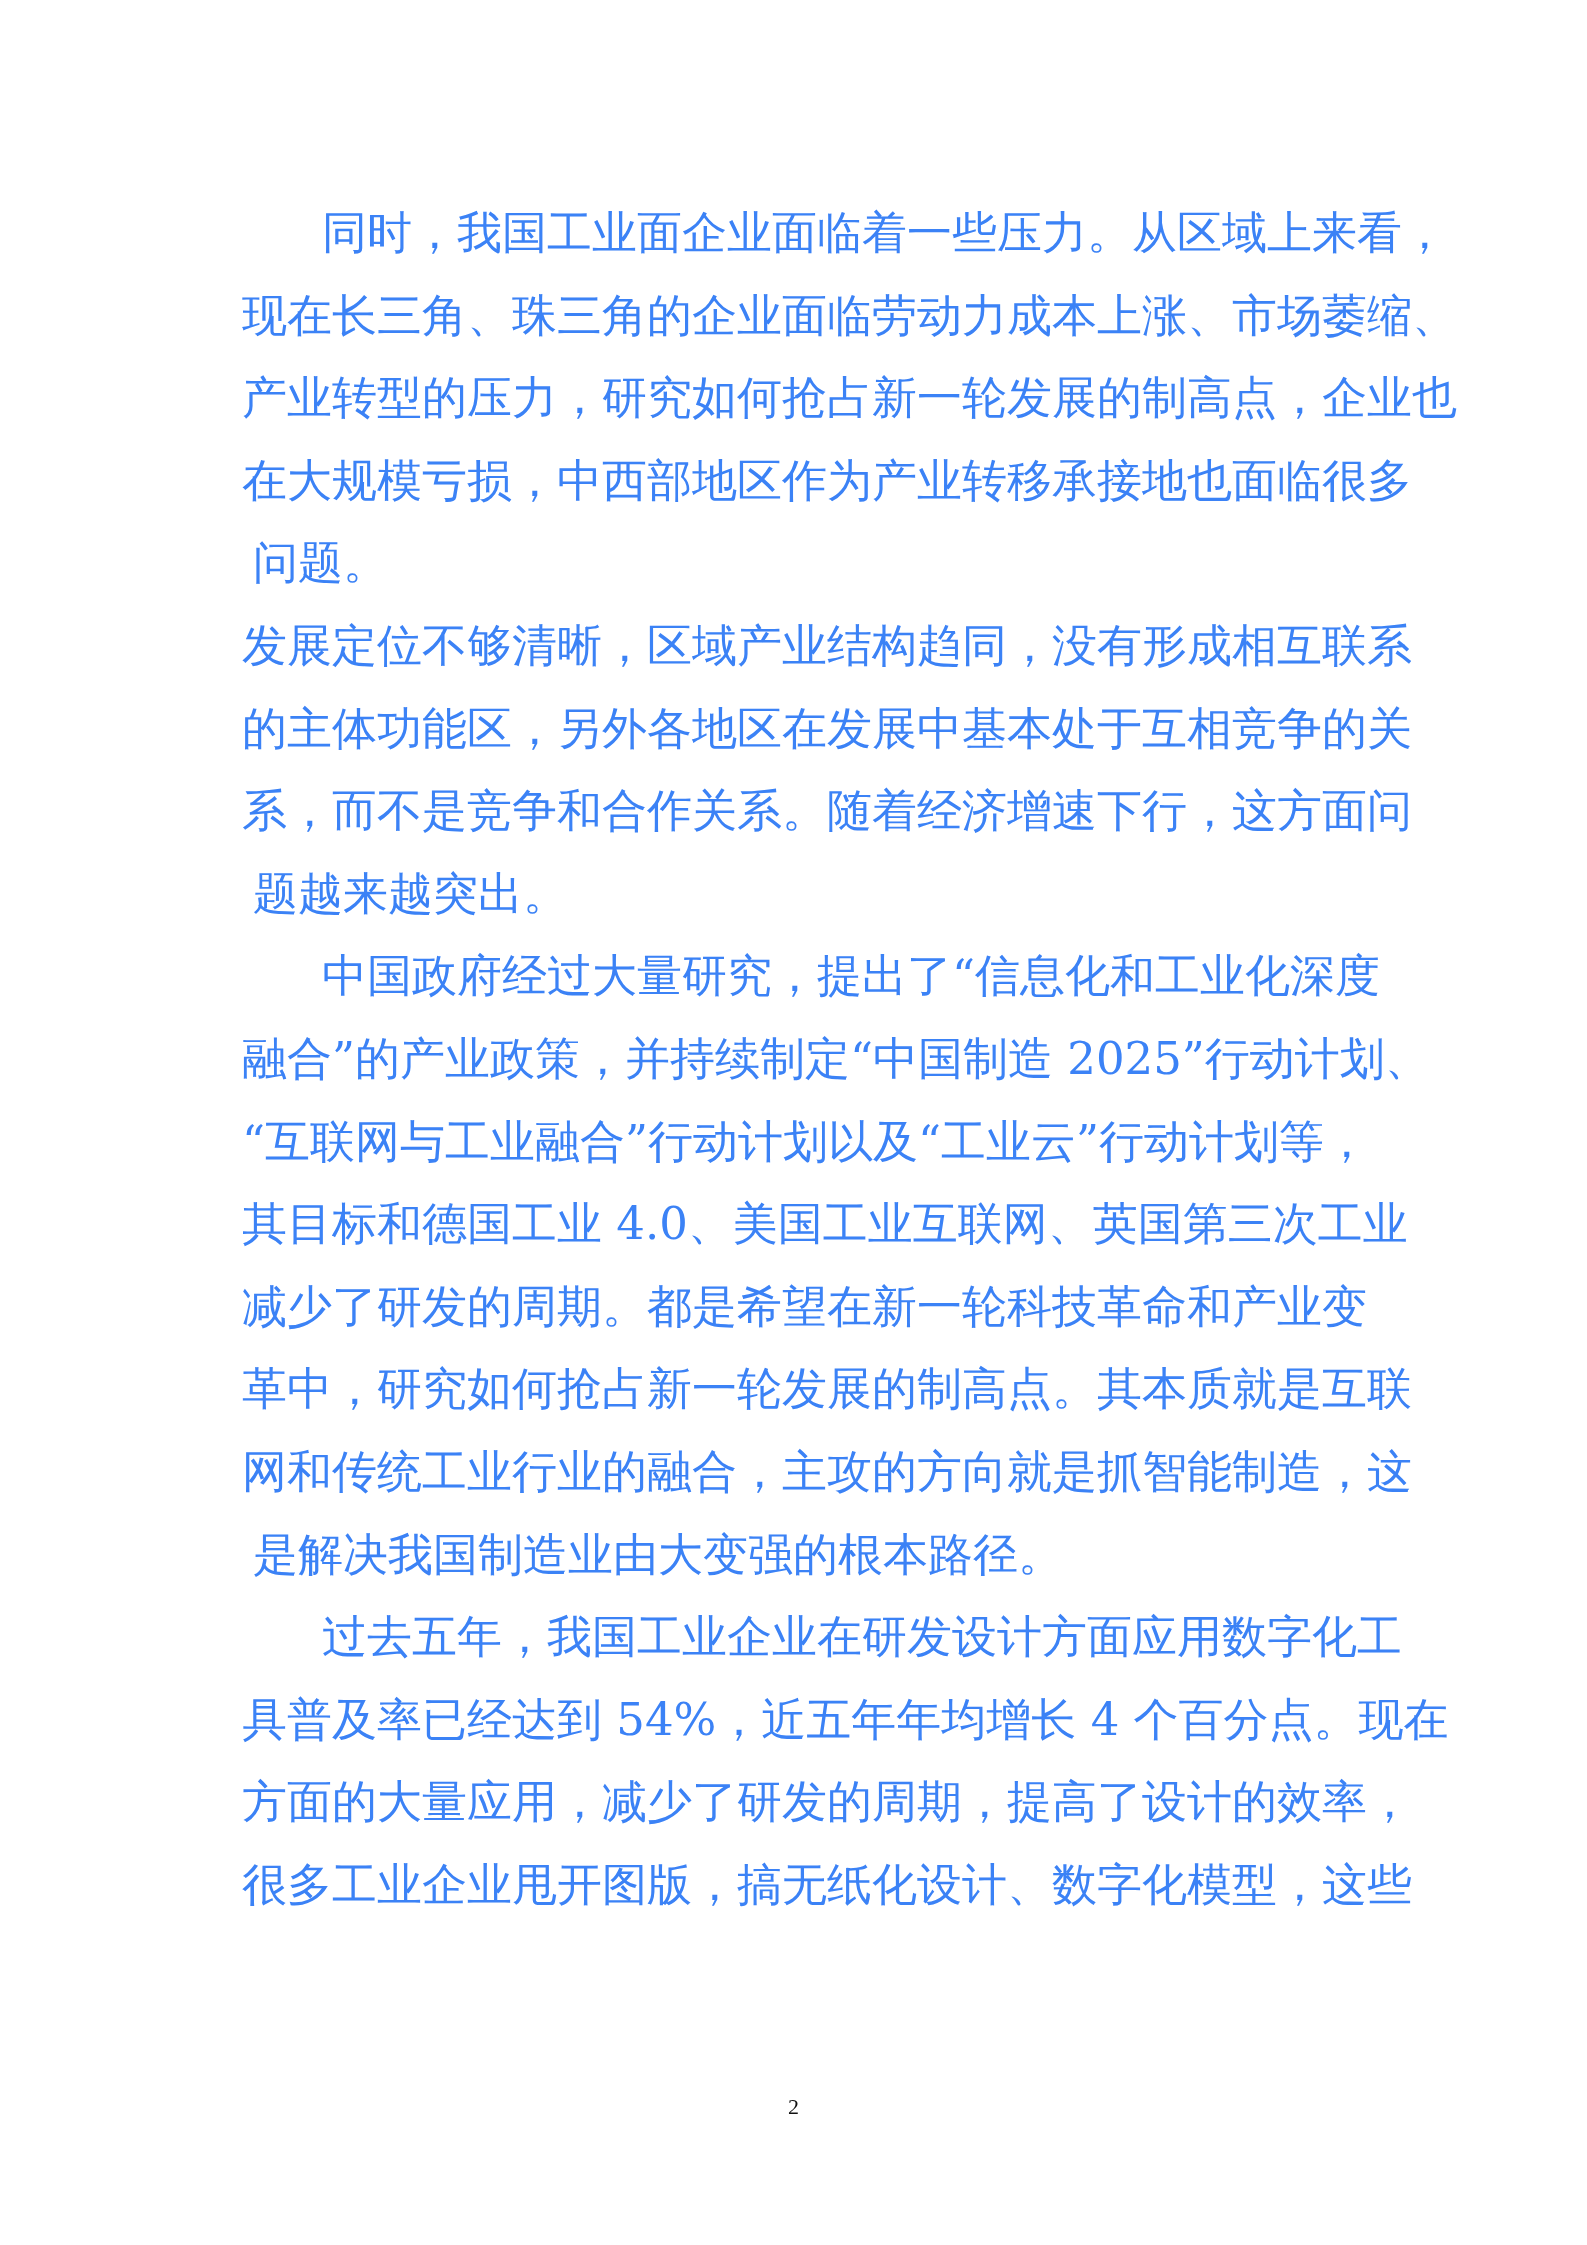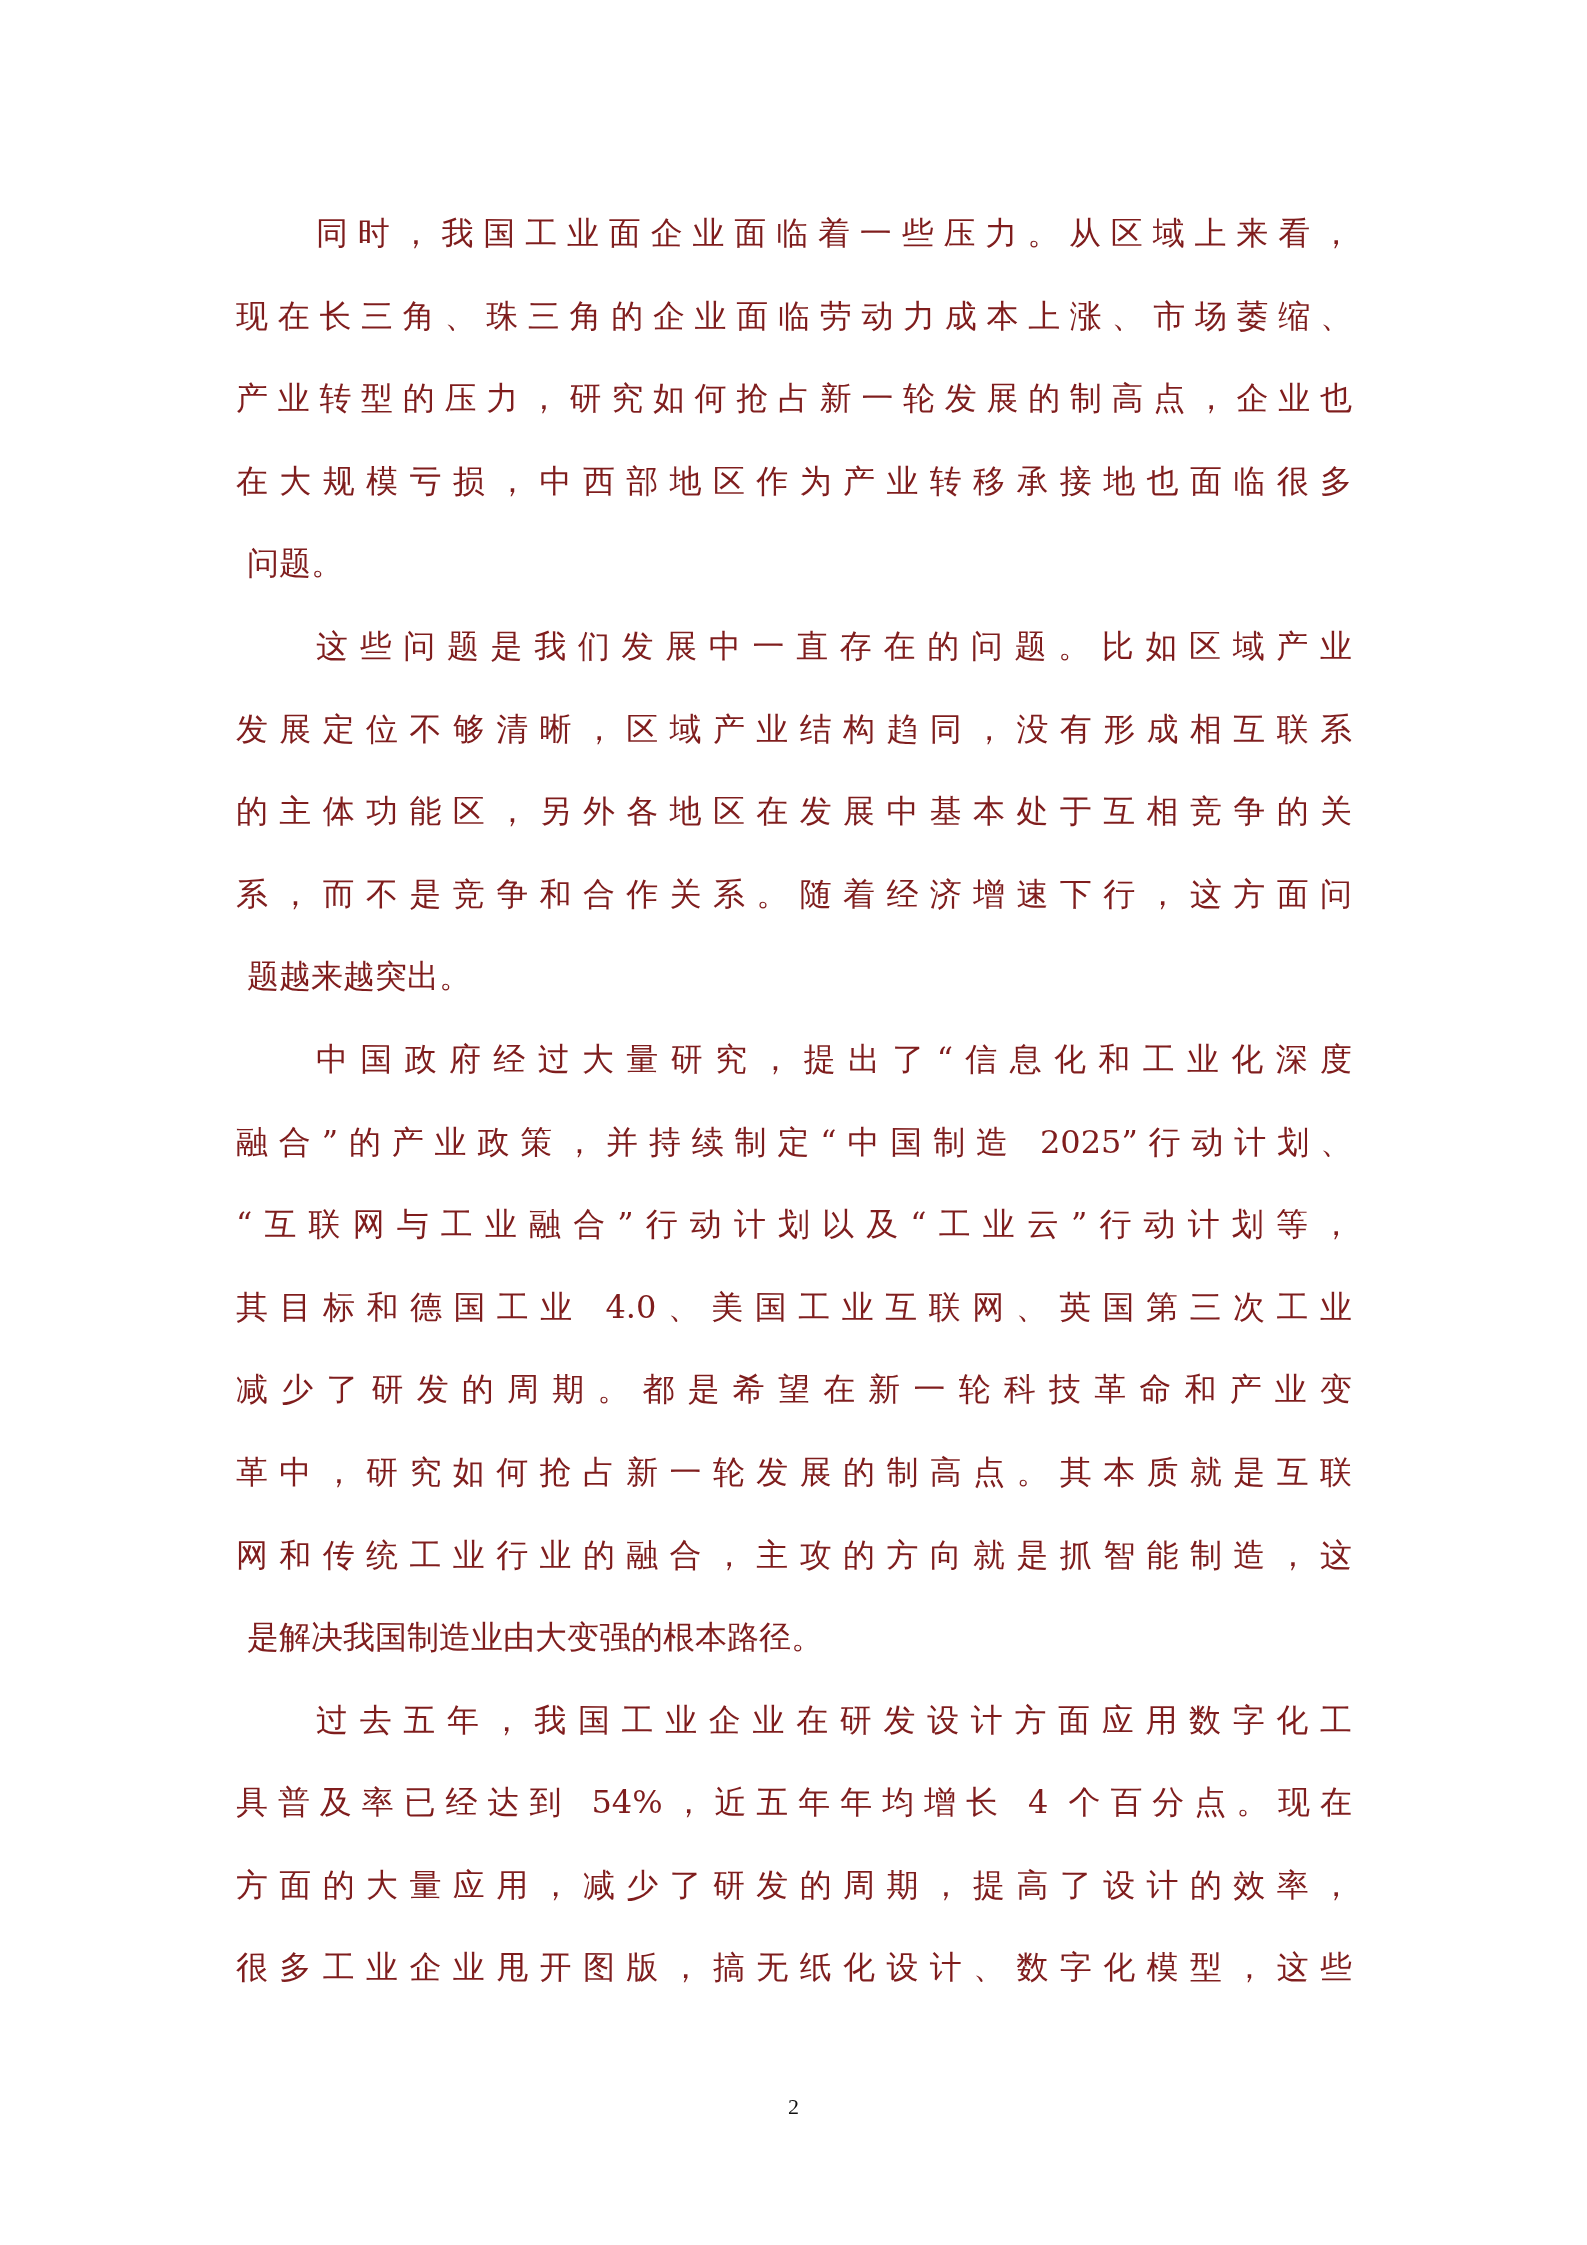--- a/index.html
+++ b/index.html
@@ -2,23 +2,23 @@
 <html><head>
 <meta charset="utf-8">
 <style>
   html, body { margin: 0; padding: 0; background: #ffffff; }
   body { width: 1587px; height: 2245px; position: relative; overflow: hidden; }
   .page {
     position: absolute; left: 0; top: 0; width: 1587px; height: 2245px;
     background: #ffffff;
   }
   .body-text {
-    position: absolute; left: 236px; top: 192px; width: 1116px;
+    position: absolute; left: 242px; top: 192px; width: 1116px;
     font-family: "DejaVu Serif", "Liberation Serif", serif;
-    font-size: 32px; line-height: 82.6px; color: #7f1d1d;
+    font-size: 45px; line-height: 82.6px; color: #3b82f6;
     text-align: justify; text-justify: inter-character;
   }
   .para { margin: 0; text-indent: 80px; }
   .line { display: block; white-space: nowrap; text-align-last: justify; text-align: justify; }
   .line.last { text-align-last: left; margin-left: 11px; }
   .page-number {
     position: absolute; left: 0; width: 1587px; top: 2094px; text-align: center;
     font-family: "Liberation Serif", serif; font-size: 22px; color: #111111;
   }
 </style>
@@ -30,21 +30,20 @@
 
     <p class="para">
       <span class="line">同时，我国工业面企业面临着一些压力。从区域上来看，</span>
       <span class="line" style="text-indent:0">现在长三角、珠三角的企业面临劳动力成本上涨、市场萎缩、</span>
       <span class="line" style="text-indent:0">产业转型的压力，研究如何抢占新一轮发展的制高点，企业也</span>
       <span class="line" style="text-indent:0">在大规模亏损，中西部地区作为产业转移承接地也面临很多</span>
       <span class="line last" style="text-indent:0">问题。</span>
     </p>
 
     <p class="para">
-      <span class="line">这些问题是我们发展中一直存在的问题。比如区域产业</span>
       <span class="line" style="text-indent:0">发展定位不够清晰，区域产业结构趋同，没有形成相互联系</span>
       <span class="line" style="text-indent:0">的主体功能区，另外各地区在发展中基本处于互相竞争的关</span>
       <span class="line" style="text-indent:0">系，而不是竞争和合作关系。随着经济增速下行，这方面问</span>
       <span class="line last" style="text-indent:0">题越来越突出。</span>
     </p>
 
     <p class="para">
       <span class="line">中国政府经过大量研究，提出了“信息化和工业化深度</span>
       <span class="line" style="text-indent:0">融合”的产业政策，并持续制定“中国制造 2025”行动计划、</span>
       <span class="line" style="text-indent:0">“互联网与工业融合”行动计划以及“工业云”行动计划等，</span>

